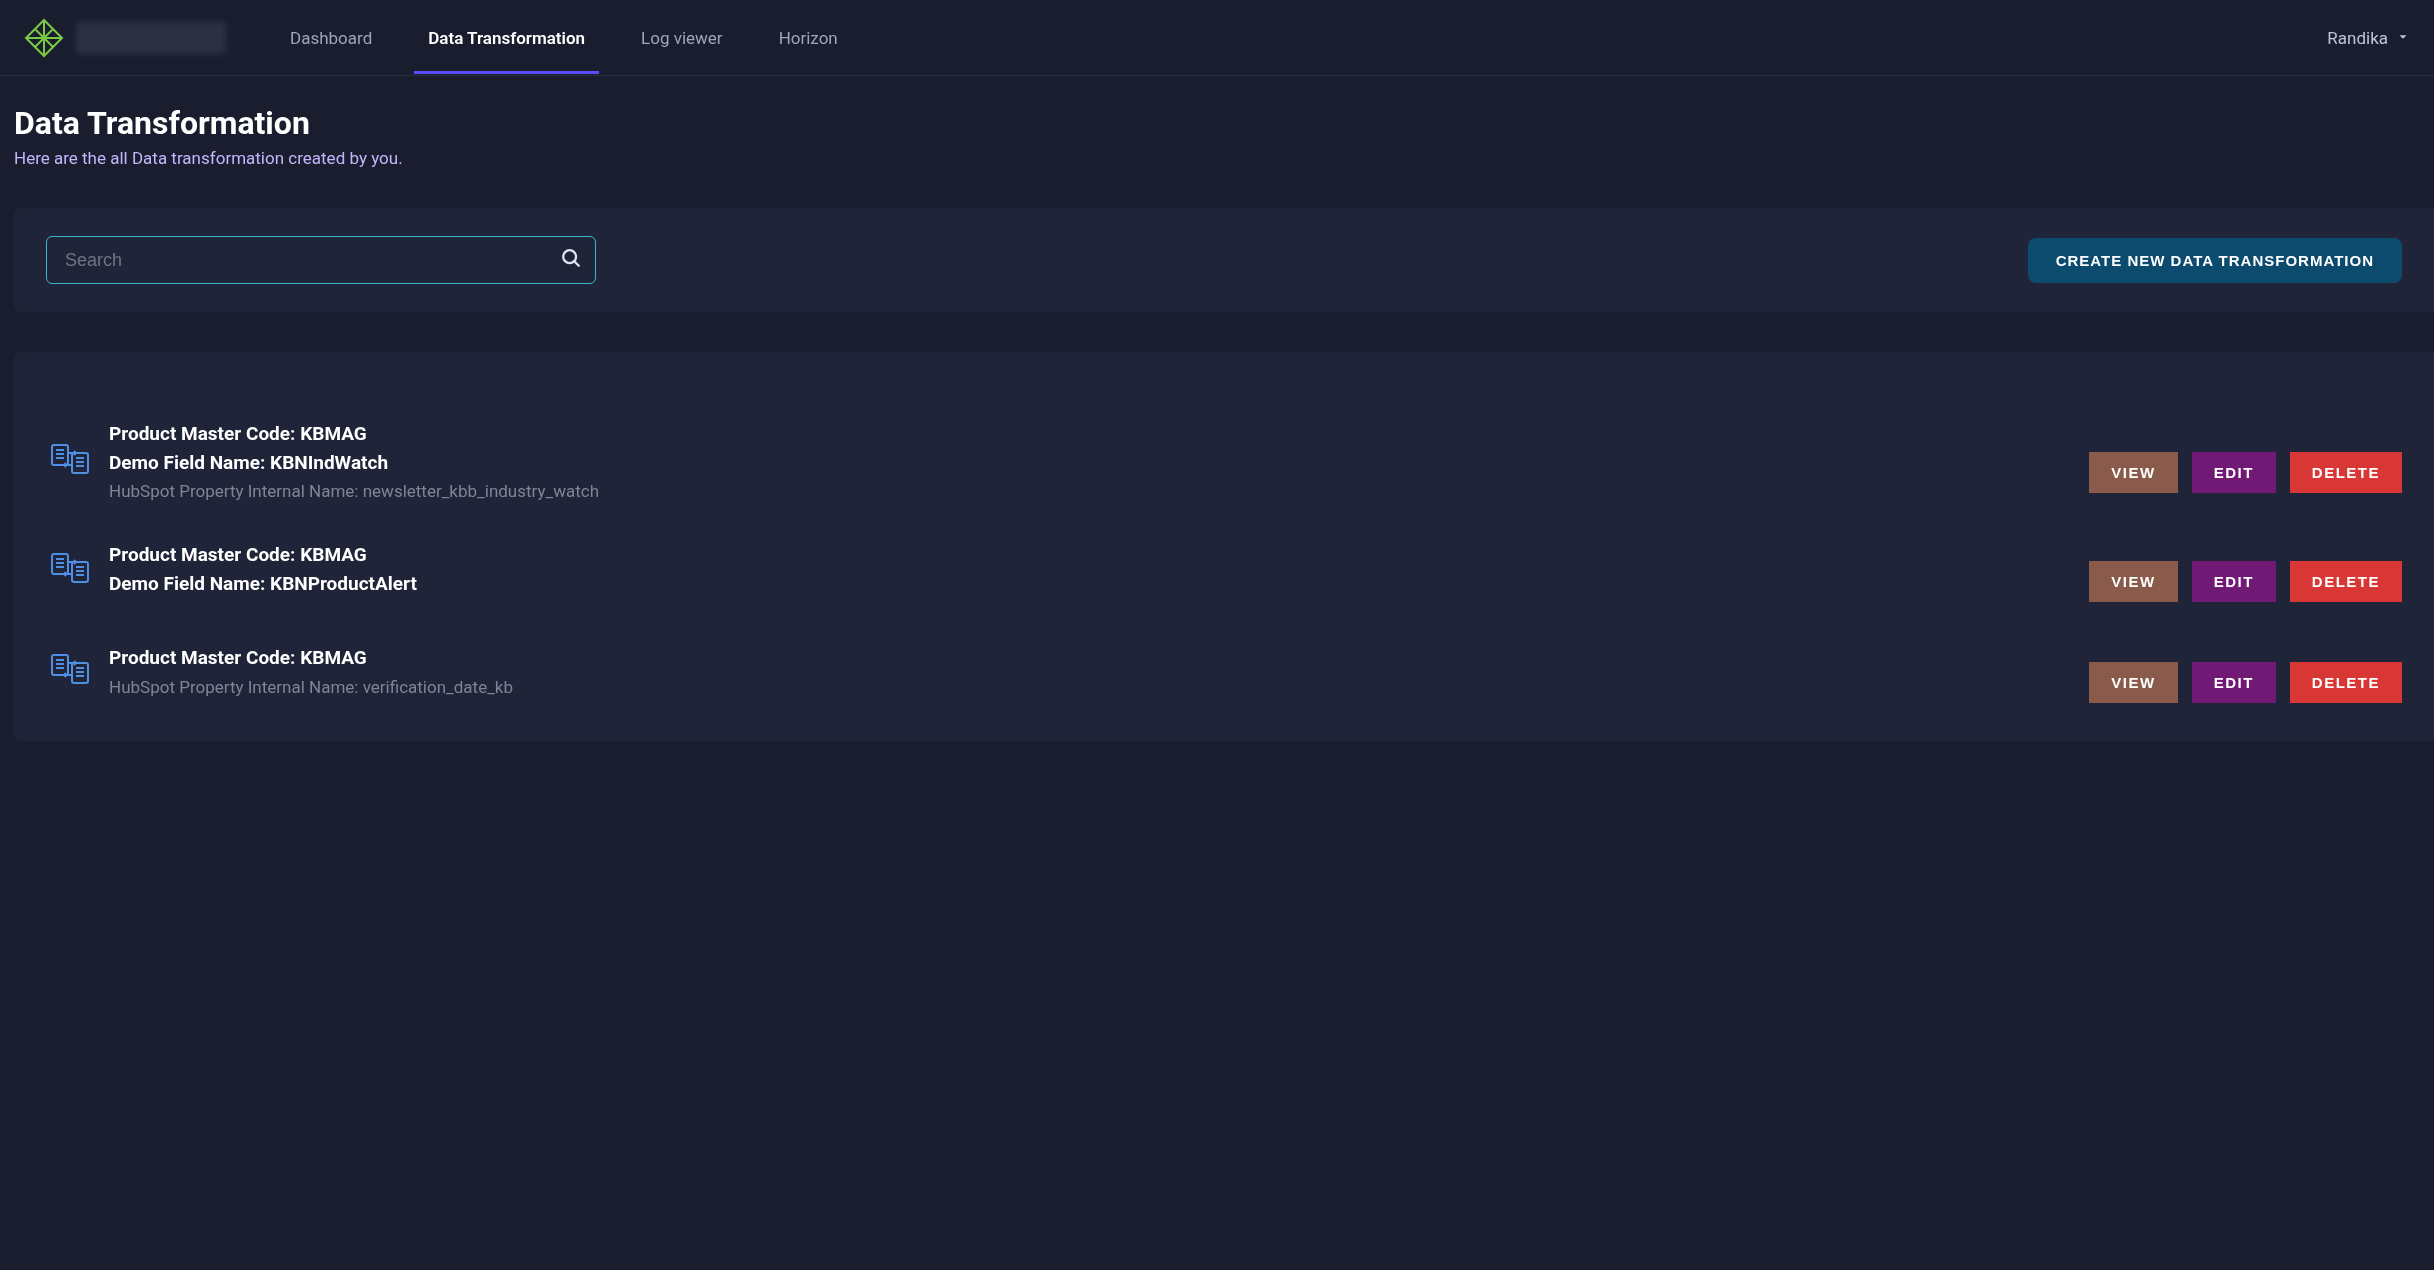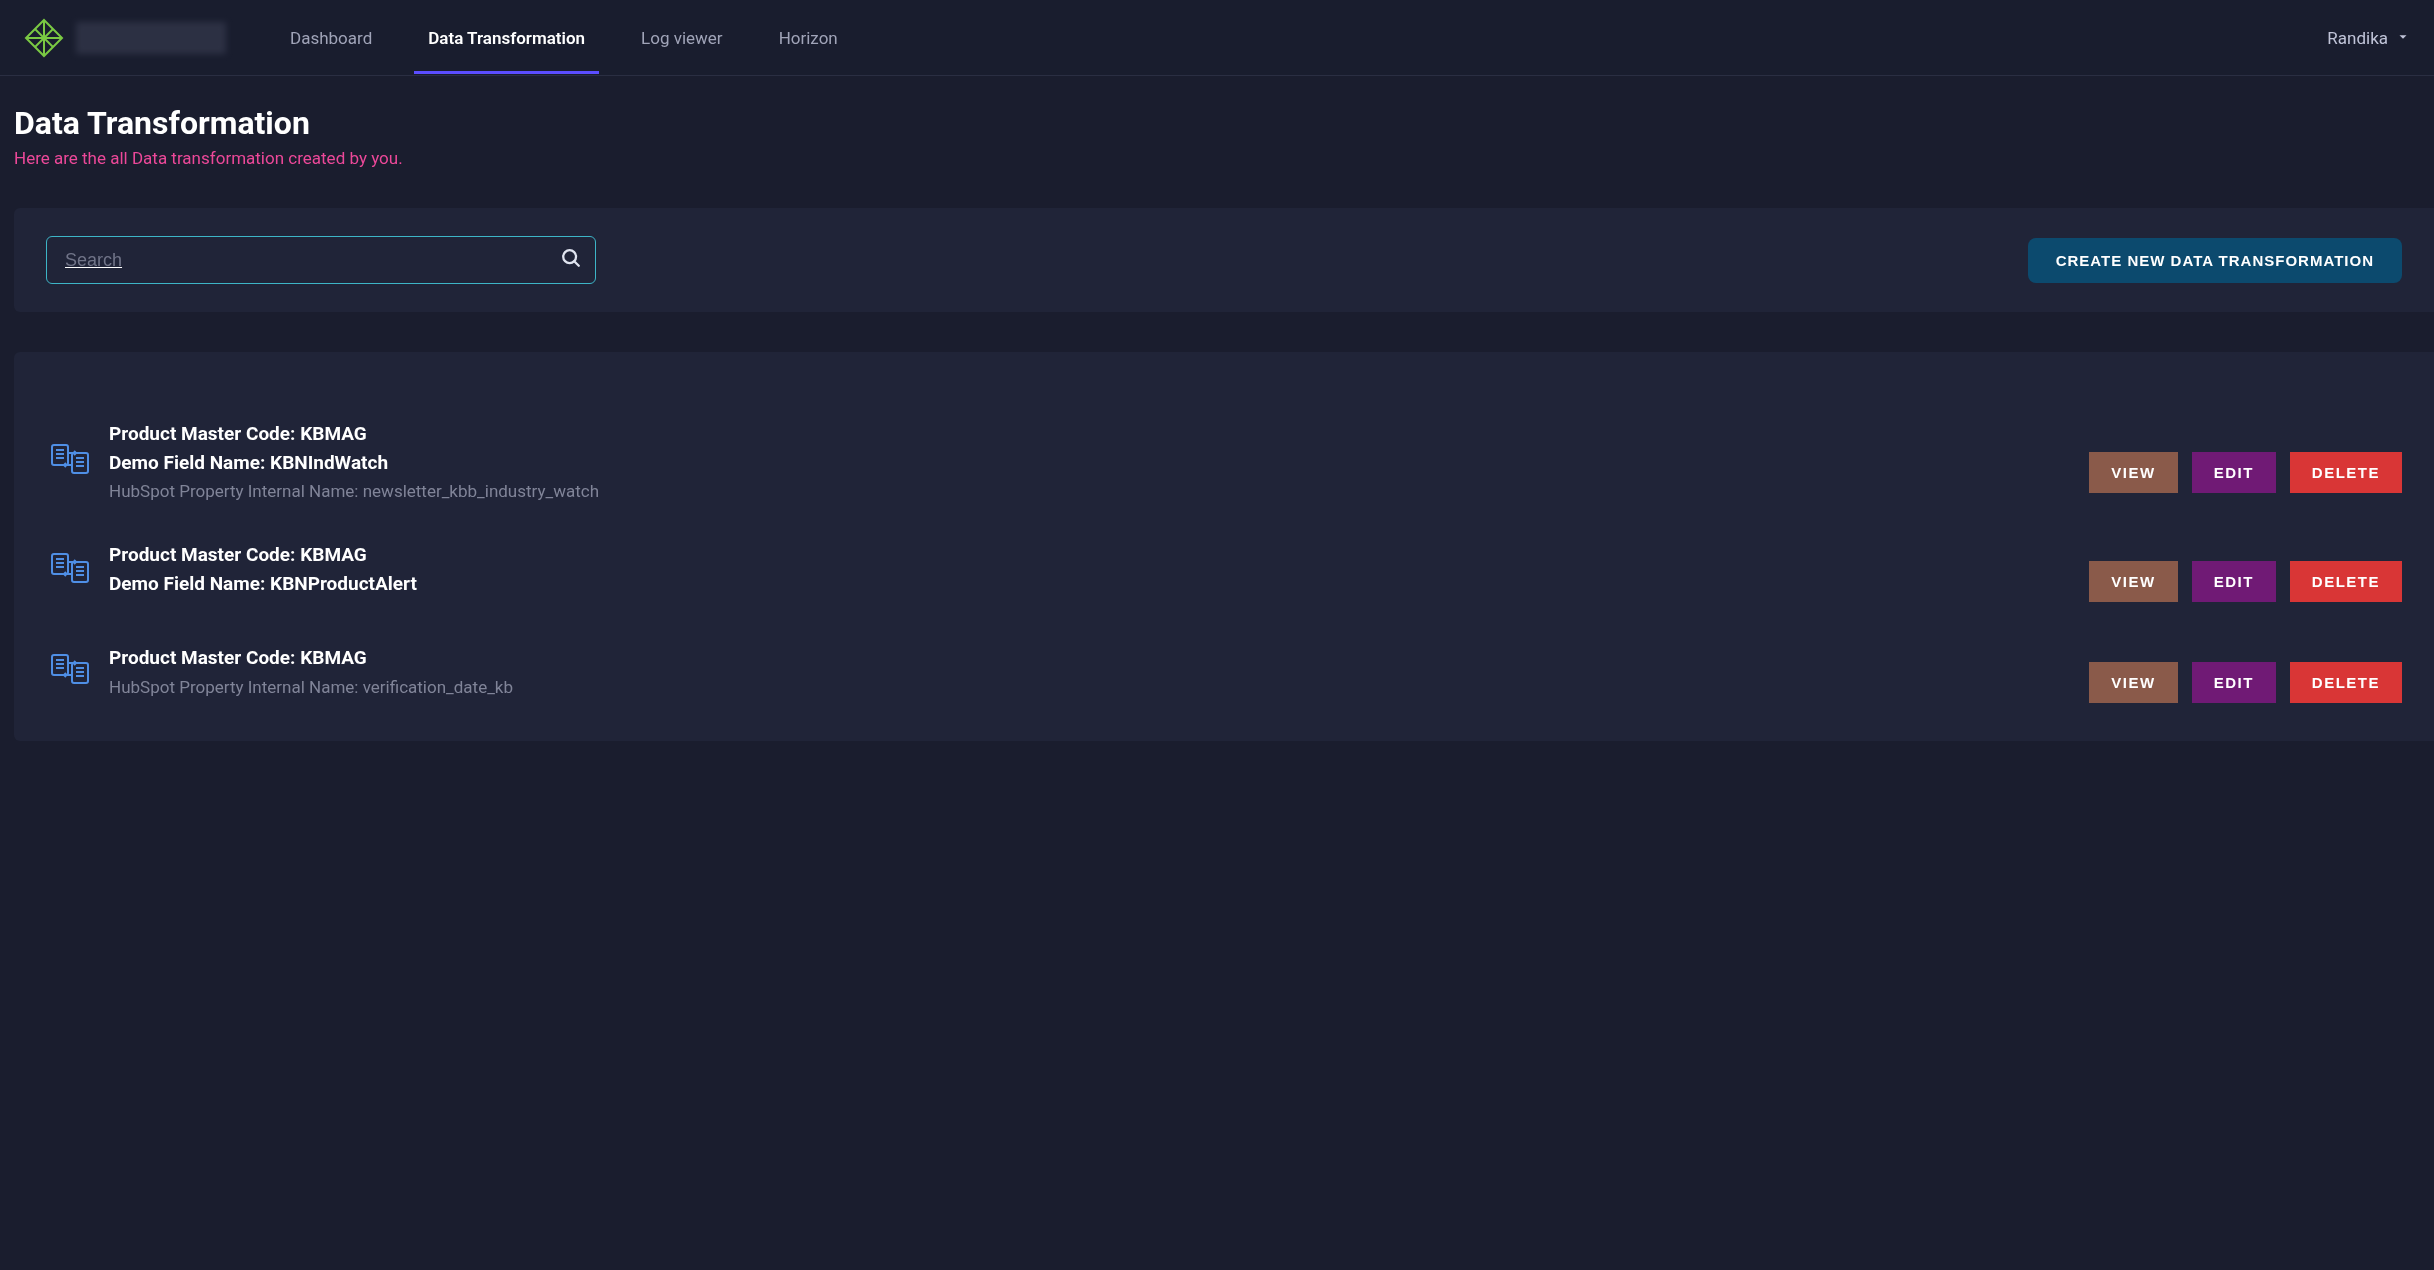--- a/index.html
+++ b/index.html
@@ -71,21 +71,21 @@
       padding: 28px 24px 40px 14px;
     }
     .page-title {
       font-size: 32px;
       font-weight: 700;
       color: #ffffff;
       margin-bottom: 6px;
     }
     .page-subtitle {
       font-size: 17px;
-      color: #ec4899;
+      color: #c4b5fd;
     }
     
     .search-section {
       background-color: #202438;
       margin-left: 14px;
       padding: 28px 32px;
       display: flex;
       align-items: center;
       justify-content: space-between;
       border-radius: 6px 0 0 6px;
@@ -97,21 +97,20 @@
     .search-input {
       width: 100%;
       height: 48px;
       background: transparent;
       border: 1px solid #3db5c7;
       border-radius: 6px;
       padding: 0 48px 0 18px;
       font-size: 18px;
       color: #ffffff;
       outline: none;
-      text-decoration: underline;
     }
     .search-input::placeholder {
       color: #707488;
     }
     .search-icon-wrapper {
       position: absolute;
       right: 14px;
       top: 50%;
       transform: translateY(-50%);
       color: #e0e4f0;

